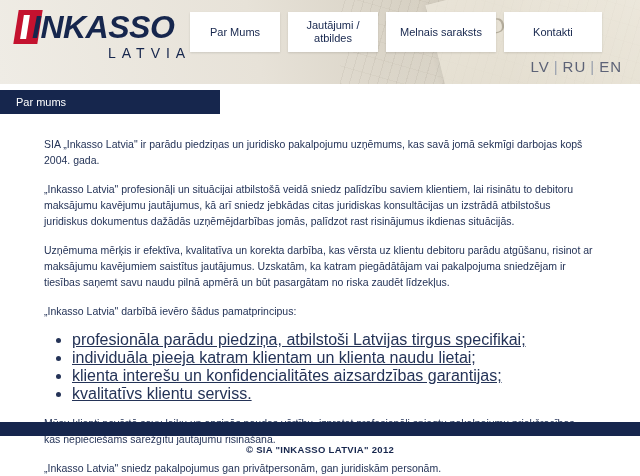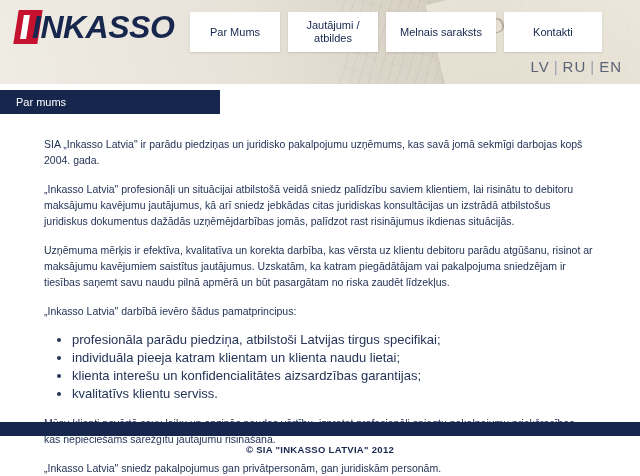--- a/index.html
+++ b/index.html
@@ -200,24 +200,25 @@
     font-size: 10.5px;
     line-height: 16px;
     color: #243357;
     text-align: left;
   }
   .content ul {
     margin: 0 0 13px 0;
     padding-left: 28px;
   }
   .content li {
-    font-size: 13px;
+    font-size: 16px;
     line-height: 16px;
     color: #243357;
     margin-bottom: 2px;
+    text-decoration: underline;
   }
 
   
   .footer-bar {
     position: absolute;
     left: 0;
     bottom: 40px;
     width: 640px;
     height: 14px;
     background: #16264d;
@@ -250,20 +251,21 @@
 <div id="page">
 
   <div class="header">
     <div class="header-bg"></div>
     <div class="header-doc"></div>
     <div class="header-doc-text">KRED</div>
 
     <div class="logo">
       <div class="logo-mark"></div>
       <div class="logo-text">INKASSO</div>
+      <div class="logo-sub">LATVIA</div>
     </div>
 
     <div class="nav">
       <div class="nav-item">Par Mums</div>
       <div class="nav-item tall">Jautājumi /
 atbildes</div>
       <div class="nav-item">Melnais saraksts</div>
       <div class="nav-item last">Kontakti</div>
     </div>
 

